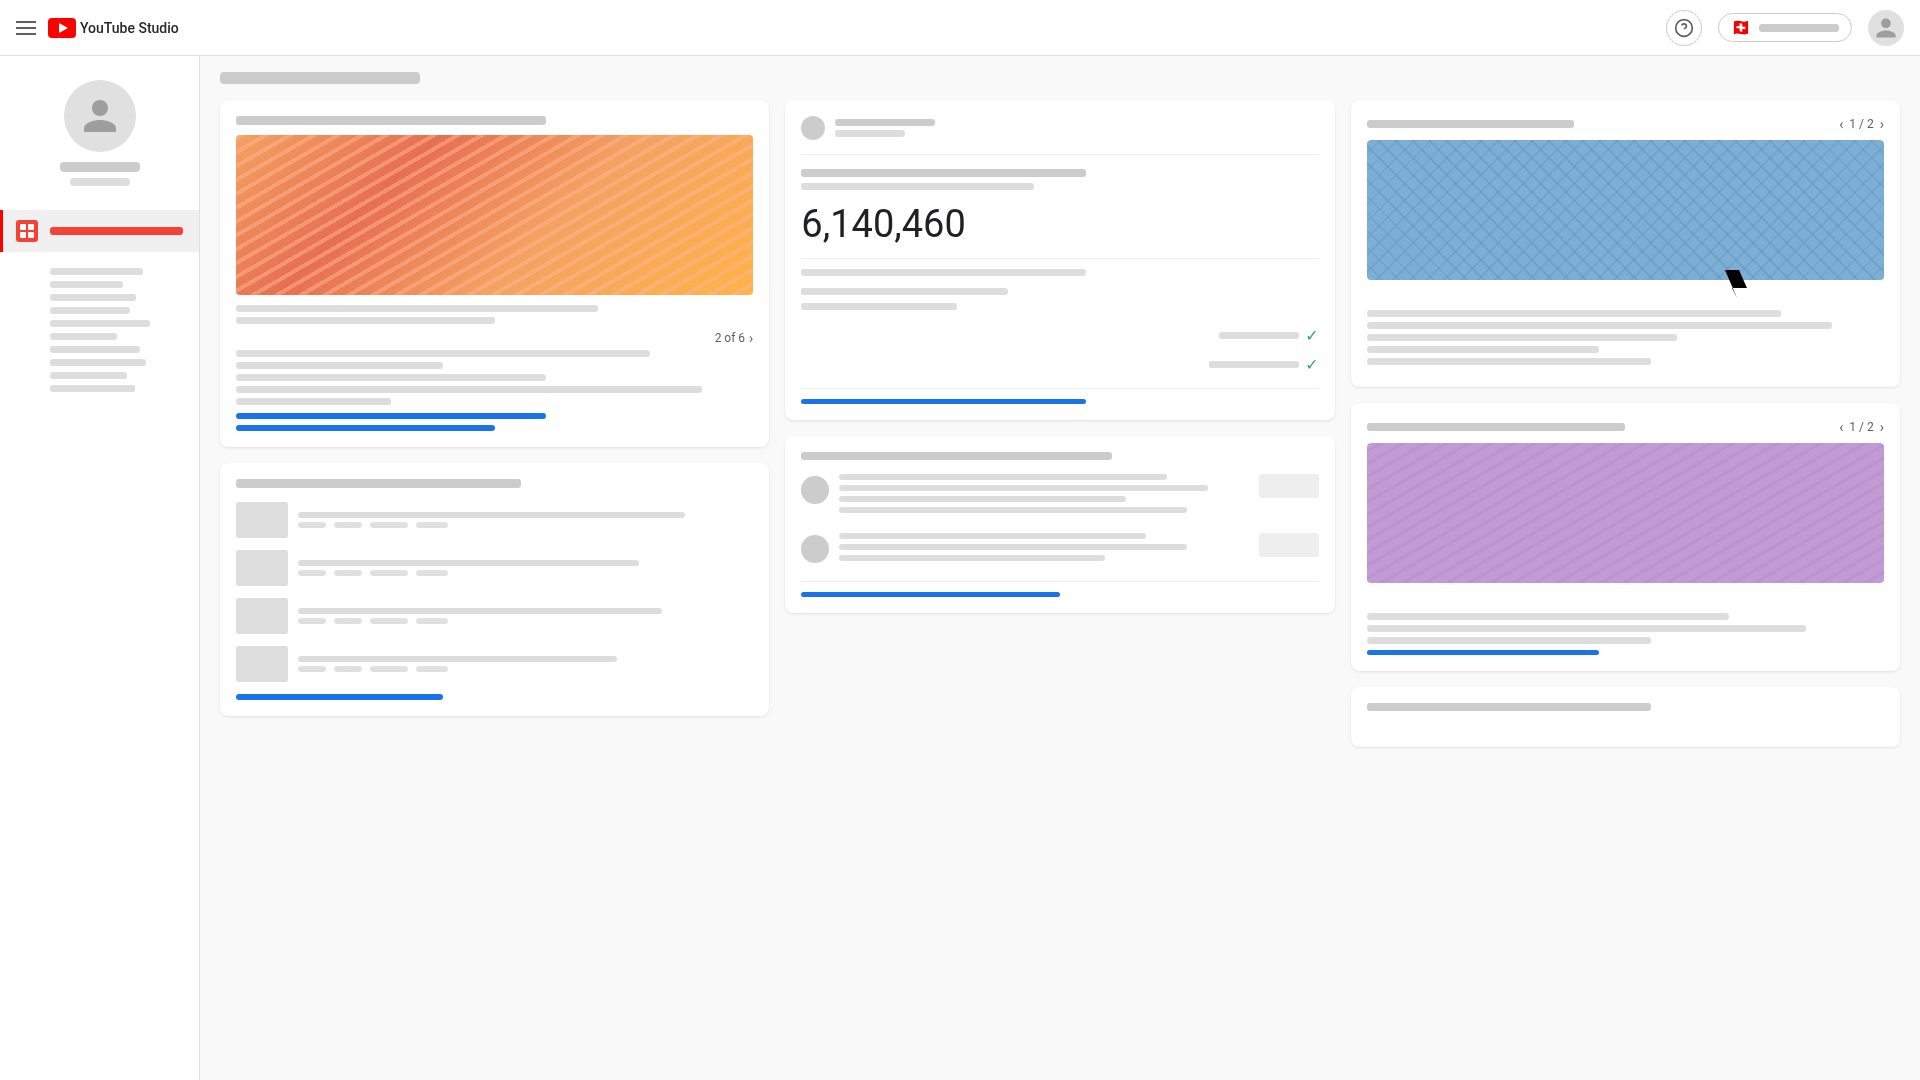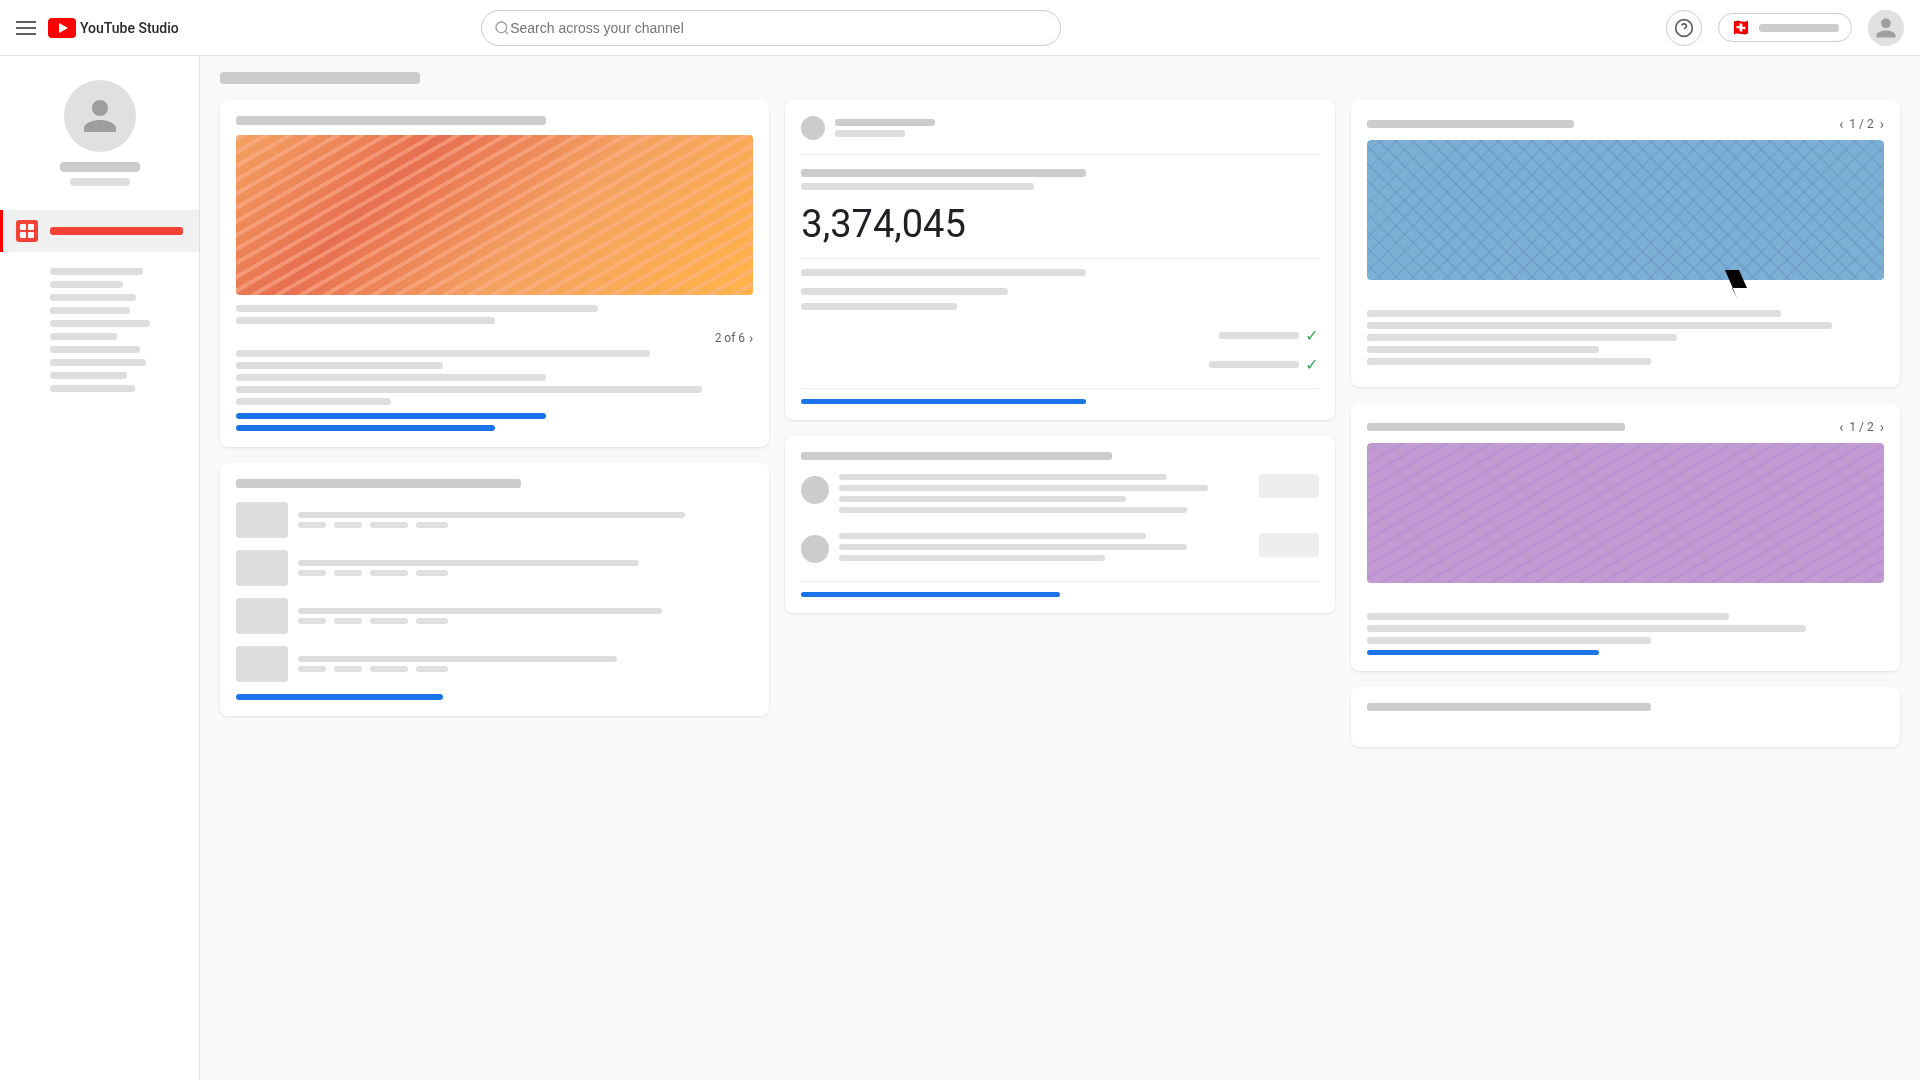--- a/index.html
+++ b/index.html
@@ -191,27 +191,20 @@
     </div>
     <div class="yt-logo">
       <svg class="yt-icon" viewBox="0 0 28 20">
         <rect width="28" height="20" rx="4" fill="#ff0000"></rect>
         <polygon points="11,5 11,15 20,10" fill="#fff"></polygon>
       </svg>
       <span class="studio-text">YouTube Studio</span>
     </div>
   </div>
 
-  <div class="search-bar">
-    <svg width="16" height="16" viewBox="0 0 24 24" fill="none" stroke="#9e9e9e" stroke-width="2">
-      <circle cx="11" cy="11" r="8"></circle>
-        <line x1="21" y1="21" x2="16.65" y2="16.65"></line>
-    </svg>
-    <input type="text" placeholder="Search across your channel" style="">
-  </div>
 
   <div class="nav-right">
     <div class="help-btn">
       <svg width="20" height="20" viewBox="0 0 24 24" fill="none" stroke="#606060" stroke-width="2">
         <circle cx="12" cy="12" r="10"></circle>
         <path d="M9.09 9a3 3 0 0 1 5.83 1c0 2-3 3-3 3"></path>
         <line x1="12" y1="17" x2="12.01" y2="17"></line>
       </svg>
     </div>
     <div class="channel-btn">
@@ -364,21 +357,21 @@
           <div style="display:flex;flex-direction:column;gap:4px;">
             <div style="width:100px;height:7px;background:#ccc;border-radius:3px;"></div>
             <div style="width:70px;height:7px;background:#ddd;border-radius:3px;"></div>
           </div>
         </div>
 
         <div style="height:1px;background:#eee;margin-bottom:14px;"></div>
 
         <div class="card-stat-label"></div>
         <div class="card-stat-sublabel"></div>
-        <div class="card-big-number">3,374,045</div>
+        <div class="card-big-number">6,140,460</div>
 
         <div style="height:1px;background:#eee;margin-bottom:10px;"></div>
         <div class="card-small-bar" style="width:55%;margin-bottom:12px;"></div>
 
         <div class="card-small-bar mb8" style="width:40%;margin-bottom:8px;"></div>
         <div class="card-small-bar mb8" style="width:30%;margin-bottom:16px;"></div>
 
         <div class="card-check-row">
           <div style="width:80px;height:7px;background:#ddd;border-radius:3px;"></div>
           <span class="check-icon">✓</span>

